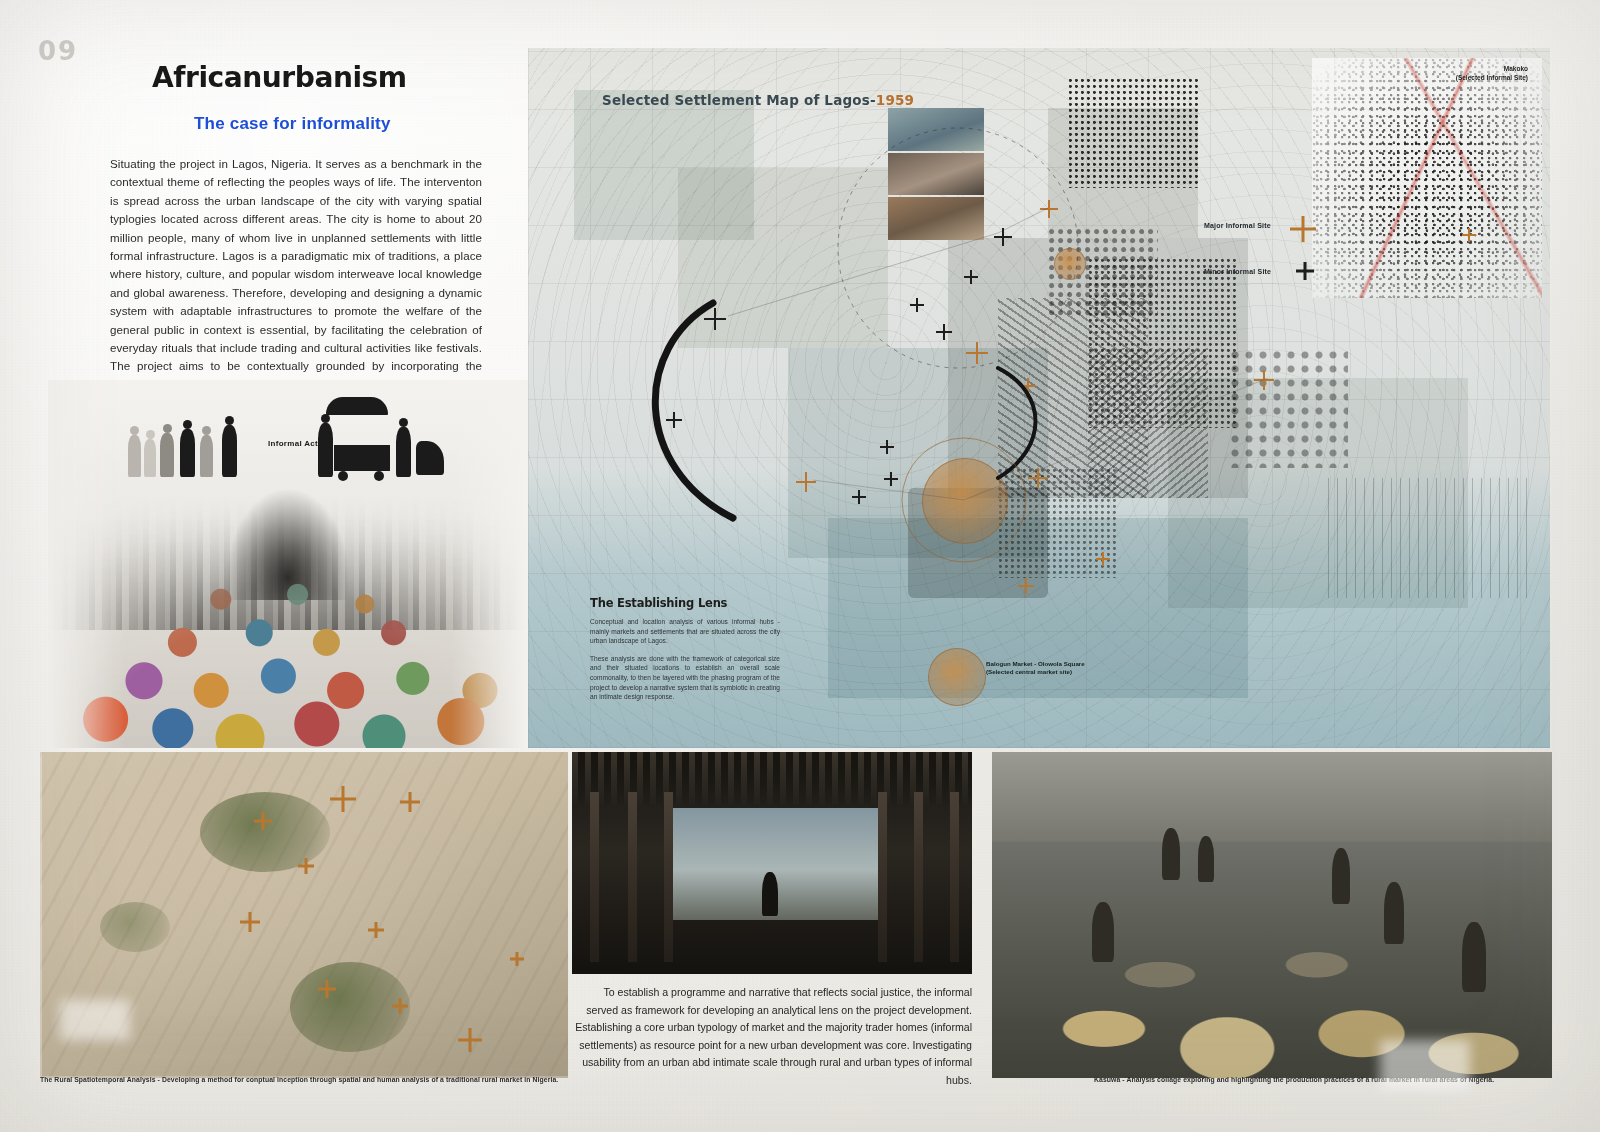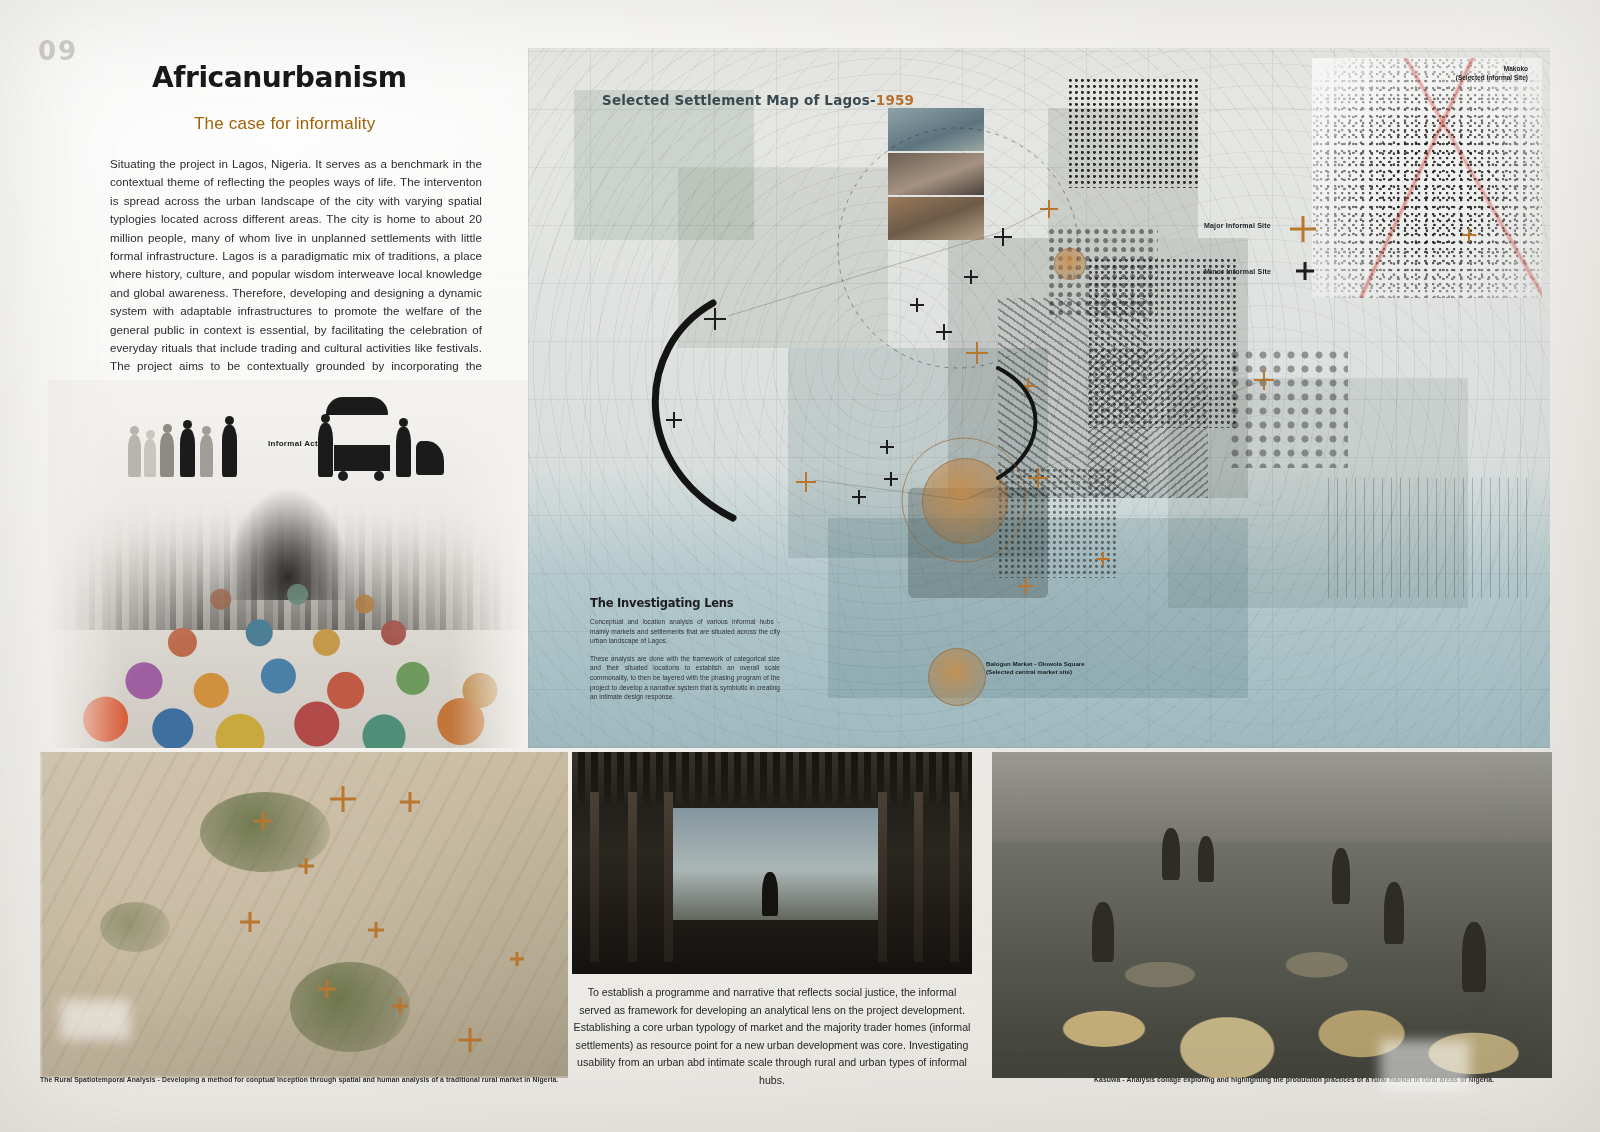--- a/index.html
+++ b/index.html
@@ -62,22 +62,22 @@
     letter-spacing: -0.5px;
     color: #181818;
     margin: 0 0 0 42px;
     white-space: nowrap;
     transform: scaleX(0.97);
     transform-origin: left center;
   }
   .sub-title {
     font-family: "Liberation Sans", sans-serif;
     font-size: 17px;
-    font-weight: normal;
-    color: #a16207;
+    font-weight: bold;
+    color: #1d4ed8;
     margin: 20px 0 0 84px;
     letter-spacing: .2px;
   }
   .body-copy {
     position: absolute;
     left: 110px; top: 155px;
     width: 372px;
     font-size: 11.6px;
     line-height: 18.4px;
     color: #2b2b2b;
@@ -413,21 +413,21 @@
     color: #2a2a2a;
     letter-spacing: .1px;
   }
   .mid-copy {
     position: absolute;
     left: 532px; top: 232px;
     width: 400px;
     font-size: 10.6px;
     line-height: 17.6px;
     color: #262626;
-    text-align: center;
+    text-align: right;
   }
   .scan-mark {
     position: absolute;
     background: rgba(255,255,255,0.55);
     filter: blur(6px);
   }
 </style>
 </head>
 <body>
 
@@ -611,21 +611,21 @@
     <div class="mk-figure" style="left:392px;top:130px;width:20px;height:62px;"></div>
     <div class="mk-figure" style="left:100px;top:150px;width:22px;height:60px;"></div>
     <div class="mk-figure" style="left:470px;top:170px;width:24px;height:70px;"></div>
   </div>
 </div>
 
 <div class="caption" style="left:40px;top:1076px;">The Rural Spatiotemporal Analysis - Developing a method for conptual inception through spatial and human analysis of a traditional rural market in Nigeria.</div>
 <div class="caption" style="left:1094px;top:1076px;">Kasuwa - Analysis collage exploring and highlighting the production practices of a rural market in rural areas of Nigeria.</div>
 
 <div class="lens-block" style="left:590px;top:596px;">
-  <div class="lens-title">The Investigating Lens</div>
+  <div class="lens-title">The Establishing Lens</div>
   <div class="lens-body">
     <p>Conceptual and location analysis of various informal hubs - mainly markets and settlements that are situated across the city urban landscape of Lagos.</p>
     <p>These analysis are done with the framework of categorical size and their situated locations to establish an overall scale commonality, to then be layered with the phasing program of the project to develop a narrative system that is symbiotic in creating an intimate design response.</p>
   </div>
 </div>
 
 <div class="scan-mark" style="left:1380px;top:1040px;width:90px;height:50px;"></div>
 <div class="scan-mark" style="left:60px;top:1000px;width:70px;height:40px;"></div>
 <div class="edge-shadow"></div>
 

